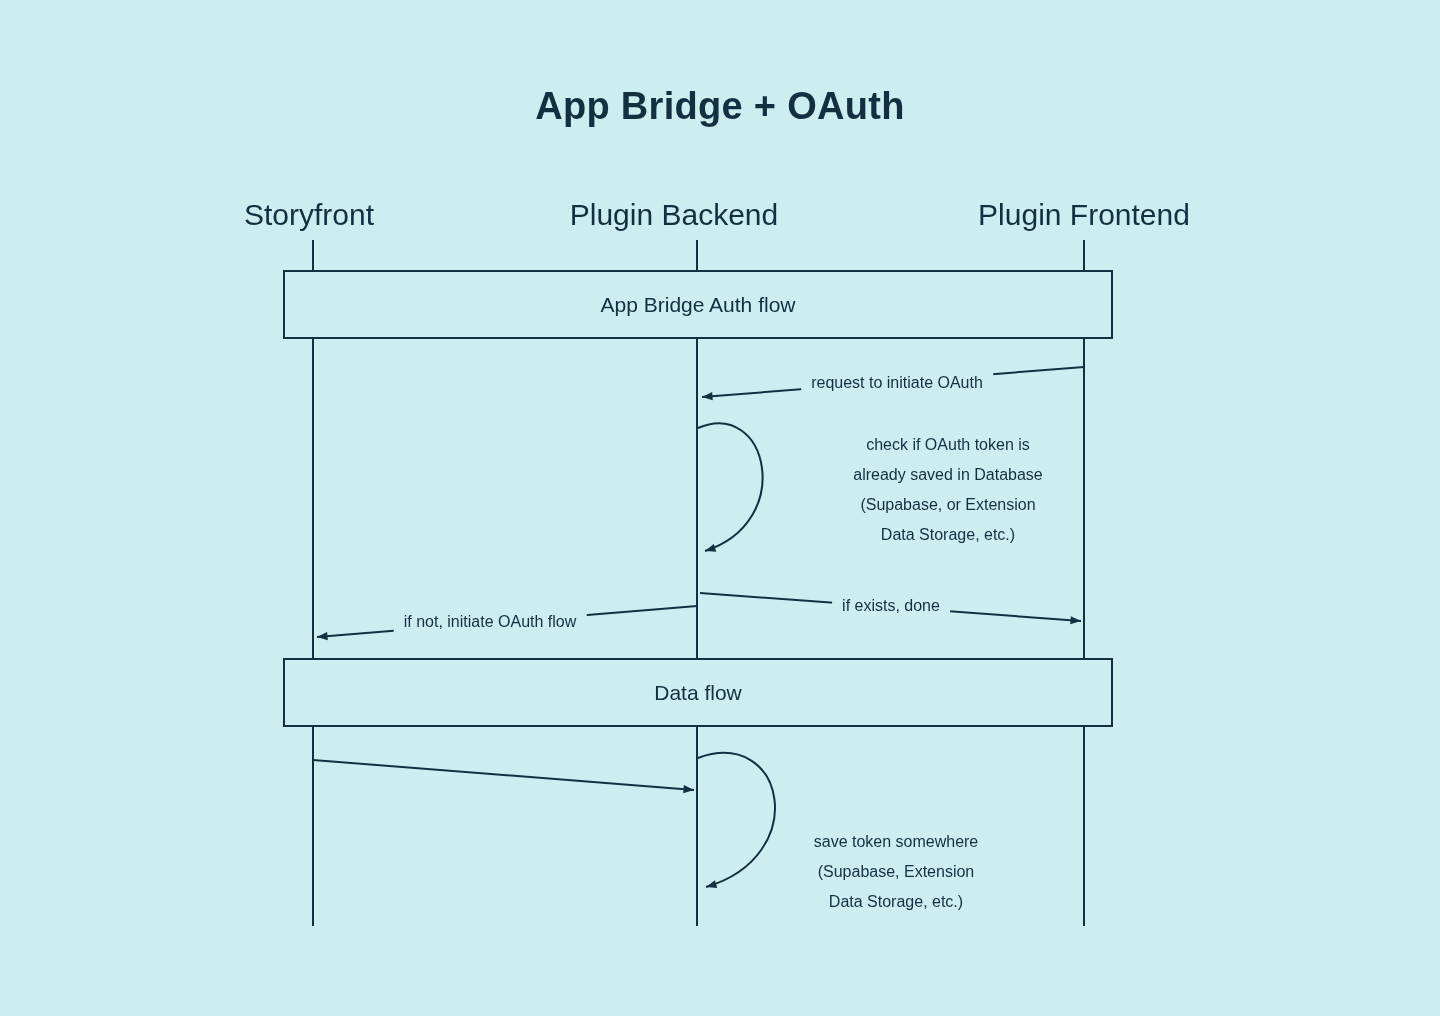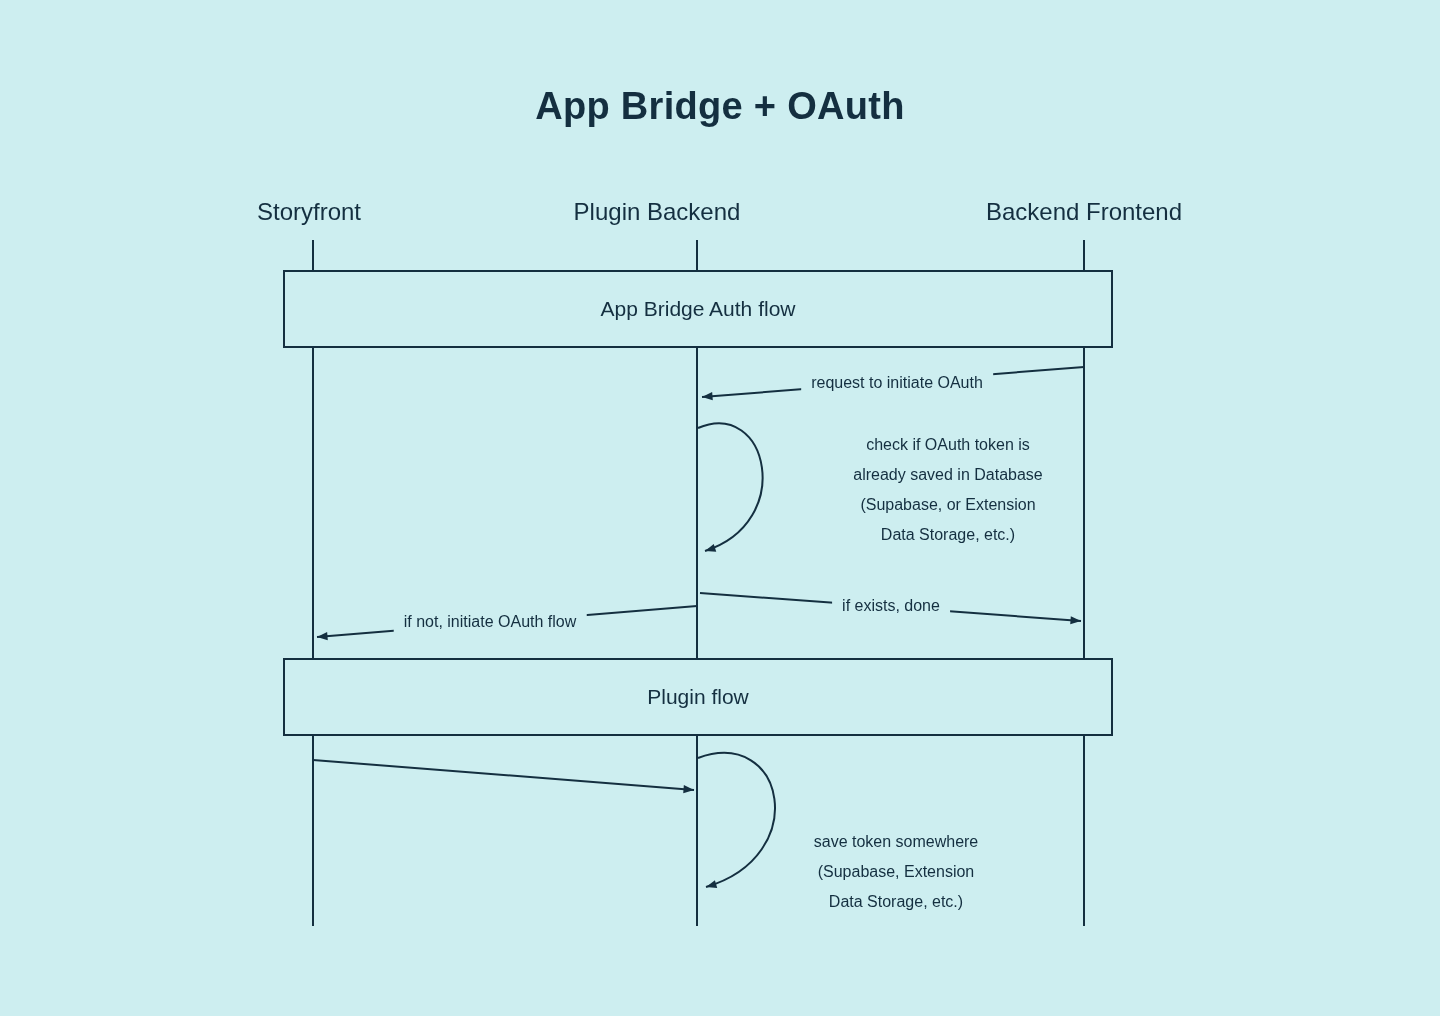--- a/index.html
+++ b/index.html
@@ -10,50 +10,50 @@
     font-family: "Liberation Sans", "DejaVu Sans", sans-serif;
   }
   .canvas { position:relative; width:1440px; height:1016px; overflow:hidden;border-radius:20px; }
 
   .title {
     position:absolute; left:720px; top:85px; transform:translateX(-50%);
     font-size:38px; font-weight:600; letter-spacing:.3px; white-space:nowrap;
   }
   .actor {
     position:absolute; top:198px; transform:translateX(-50%);
-    font-size:24px; font-weight:500; white-space:nowrap;
+    font-size:30px; font-weight:500; white-space:nowrap;
   }
 
   .wires { position:absolute; left:0; top:0; z-index:1; }
   .wires line, .wires path { stroke: var(--ink, #142f40); stroke-width:2; fill:none; }
   .wires .head { fill: var(--ink, #142f40); stroke:none; }
 
   .frame {
-    position:absolute; left:283px; width:830px; height:78px; z-index:2;
+    position:absolute; left:283px; width:830px; height:69px; z-index:2;
     border:2px solid var(--ink, #142f40); background:var(--bg, #cdeef0);
     display:flex; align-items:center; justify-content:center;
   }
   .frame-label { font-size:21px; font-weight:500; }
 
   .msg-label {
     position:absolute; transform:translate(-50%,-50%); z-index:3;
     font-size:16px; line-height:30px; text-align:center; white-space:pre-line;
   }
   .masked { background:var(--bg, #cdeef0); padding:0 10px; }
 </style>
 </head>
 <body>
 
 <div class="canvas">
 
   <h1 class="title">App Bridge + OAuth</h1>
 
   <div class="actor" style="left:309px">Storyfront</div>
-  <div class="actor" style="left:657px">Plugin Backend</div>
-  <div class="actor" style="left:1084px">Backend Frontend</div>
+  <div class="actor" style="left:674px">Plugin Backend</div>
+  <div class="actor" style="left:1084px">Plugin Frontend</div>
 
   <svg class="wires" width="1440" height="1016" viewBox="0 0 1440 1016">
     <defs>
       <marker id="arrow" viewBox="0 0 12 12" refX="10.5" refY="6" markerWidth="14" markerHeight="14" markerUnits="userSpaceOnUse" orient="auto-start-reverse">
         <path class="head" d="M1.5,2.5 L10.5,6 L1.5,9.5 Z"></path>
       </marker>
     </defs>
 
     <line x1="313" y1="240" x2="313" y2="926"></line>
     <line x1="697" y1="240" x2="697" y2="926"></line>
@@ -70,21 +70,21 @@
     <line x1="313" y1="760" x2="694" y2="790" marker-end="url(#arrow)"></line>
 
     <path d="M 698 758 C 785 726, 812 856, 706 887" marker-end="url(#arrow)"></path>
   </svg>
 
   <div class="frame" style="top:270px">
     <span class="frame-label">App Bridge Auth flow</span>
   </div>
 
   <div class="frame" style="top:658px">
-    <span class="frame-label">Plugin flow</span>
+    <span class="frame-label">Data flow</span>
   </div>
 
   <div class="msg-label masked" style="left:897px; top:383px">request to initiate OAuth</div>
 
   <div class="msg-label" style="left:948px; top:490px">check if OAuth token is
 already saved in Database
 (Supabase, or Extension
 Data Storage, etc.)</div>
 
   <div class="msg-label masked" style="left:891px; top:606px">if exists, done</div>

